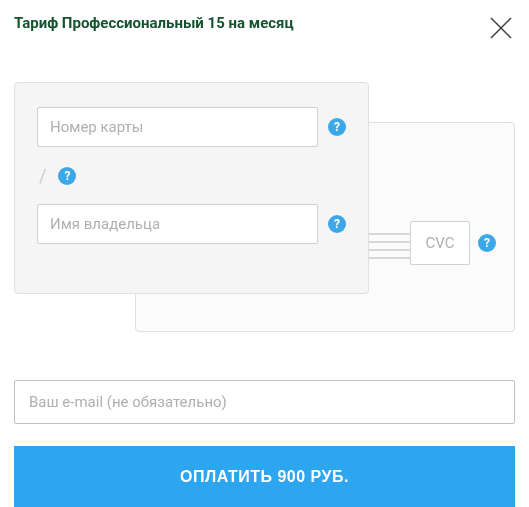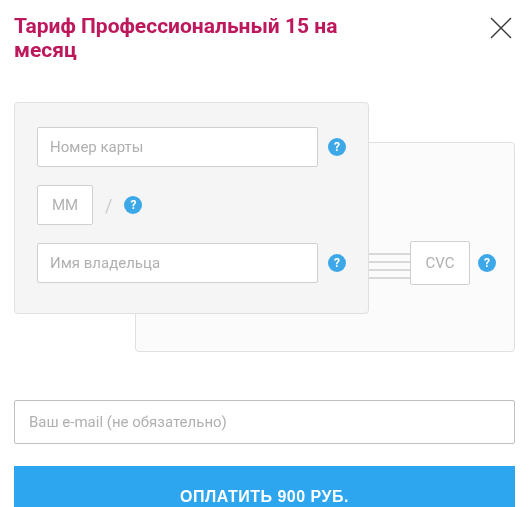--- a/index.html
+++ b/index.html
@@ -1,18 +1,18 @@
 <!DOCTYPE html>
 <html><head>
 <meta charset="utf-8">
 <style>
 * { box-sizing: border-box; margin: 0; padding: 0; }
 body { font-family: -apple-system, BlinkMacSystemFont, "Segoe UI", Roboto, Arial, sans-serif; width: 529px; height: 507px; background: #fff; padding: 14px; position: relative; }
 .header { display: flex; justify-content: space-between; align-items: flex-start; margin-bottom: 40px; }
-.title { font-size: 21px; font-weight: 700; color: #be185d; }
+.title { font-size: 15px; font-weight: 700; color: #14532d; }
 .close-icon { width: 28px; height: 28px; cursor: pointer; flex-shrink: 0; margin-left: 90px; }
 .close-icon svg { width: 100%; height: 100%; }
 .card-area { position: relative; height: 240px; margin-bottom: 20px; }
 .card-back { position: absolute; right: 0; top: 40px; width: 380px; height: 210px; background: #fbfbfb; border: 1px solid #e0e0e0; border-radius: 4px; }
 .stripe-lines { position: absolute; top: 110px; left: 0; right: 100px; }
 .stripe-lines div { height: 2px; background: #d8d8d8; margin-bottom: 6px; }
 .cvc-wrap { position: absolute; right: 18px; top: 98px; display: flex; align-items: center; gap: 8px; }
 .card-front { position: absolute; left: 0; top: 0; width: 355px; height: 212px; background: #f5f5f5; border: 1px solid #e0e0e0; border-radius: 4px; padding: 24px 22px; }
 .input-row { display: flex; align-items: center; gap: 10px; margin-bottom: 18px; }
 .input { background: #fff; border: 1px solid #d0d0d0; border-radius: 2px; padding: 10px 12px; font-size: 15px; color: #b0b0b0; outline: none; font-family: inherit; }
@@ -53,21 +53,20 @@
       <div class="help">?</div>
     </div>
   </div>
 
   <div class="card-front">
     <div class="input-row">
       <input class="input input-full" placeholder="Номер карты" style="">
       <div class="help">?</div>
     </div>
     <div class="input-row">
-      <input class="input input-sm" placeholder="ММ" style="">
       <span class="slash">/</span>
       <div class="help">?</div>
     </div>
     <div class="input-row" style="margin-bottom:17px">
       <input class="input input-full" placeholder="Имя владельца" style="">
       <div class="help">?</div>
     </div>
   </div>
 </div>
 

